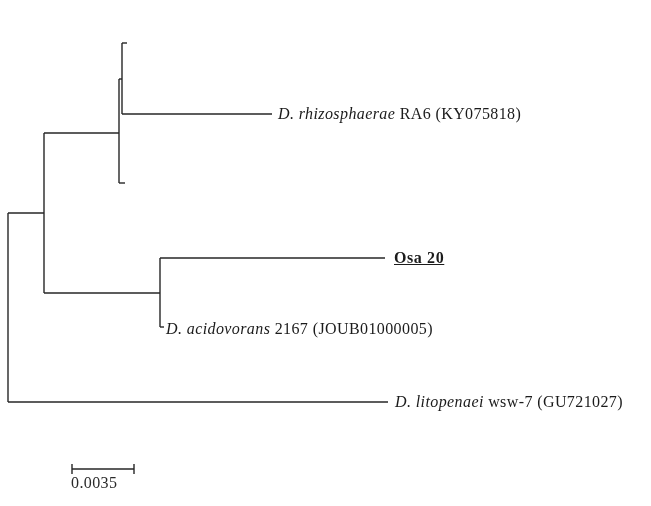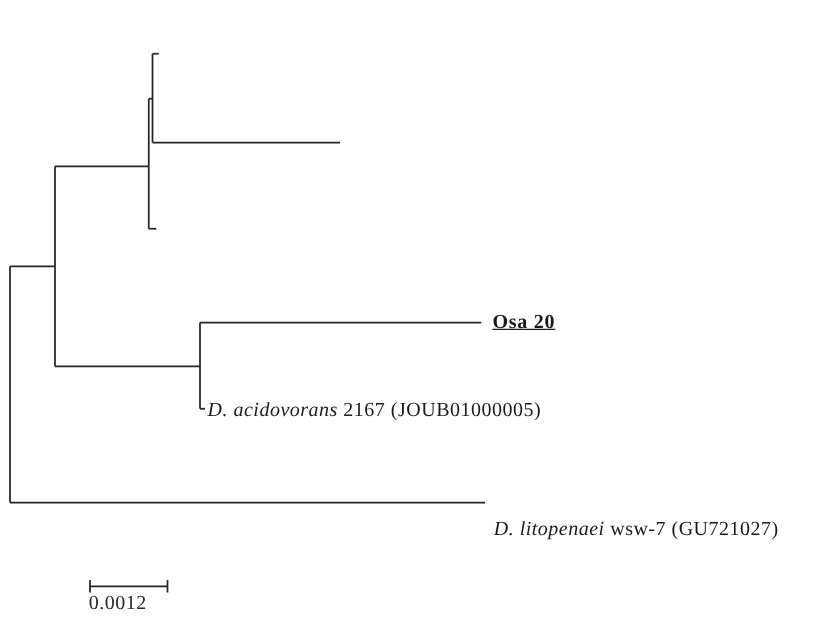--- a/index.html
+++ b/index.html
@@ -71,29 +71,32 @@
       <line x1="160" y1="327" x2="164" y2="327"></line>
       <line x1="8" y1="402" x2="388" y2="402"></line>
 
       <line x1="72" y1="469" x2="134" y2="469"></line>
       <line x1="72" y1="464" x2="72" y2="474"></line>
       <line x1="134" y1="464" x2="134" y2="474"></line>
     </g>
   </svg>
 
 
+  <div class="taxon" style="left:278px; top:114px">
+    <span class="sp">D. rhizosphaerae</span><span> RA6 (KY075818)</span>
+  </div>
 
 
   <div class="taxon bold" style="left:394px; top:258px">
     <span class="sp"></span><span>Osa 20</span>
   </div>
 
   <div class="taxon" style="left:166px; top:329px">
     <span class="sp">D. acidovorans</span><span> 2167 (JOUB01000005)</span>
   </div>
 
-  <div class="taxon" style="left:395px; top:424px">
+  <div class="taxon" style="left:395px; top:402px">
     <span class="sp">D. litopenaei</span><span> wsw-7 (GU721027)</span>
   </div>
 
-  <div class="scale-label">0.0012</div>
+  <div class="scale-label">0.0035</div>
 
 </div>
 
 </body></html>

